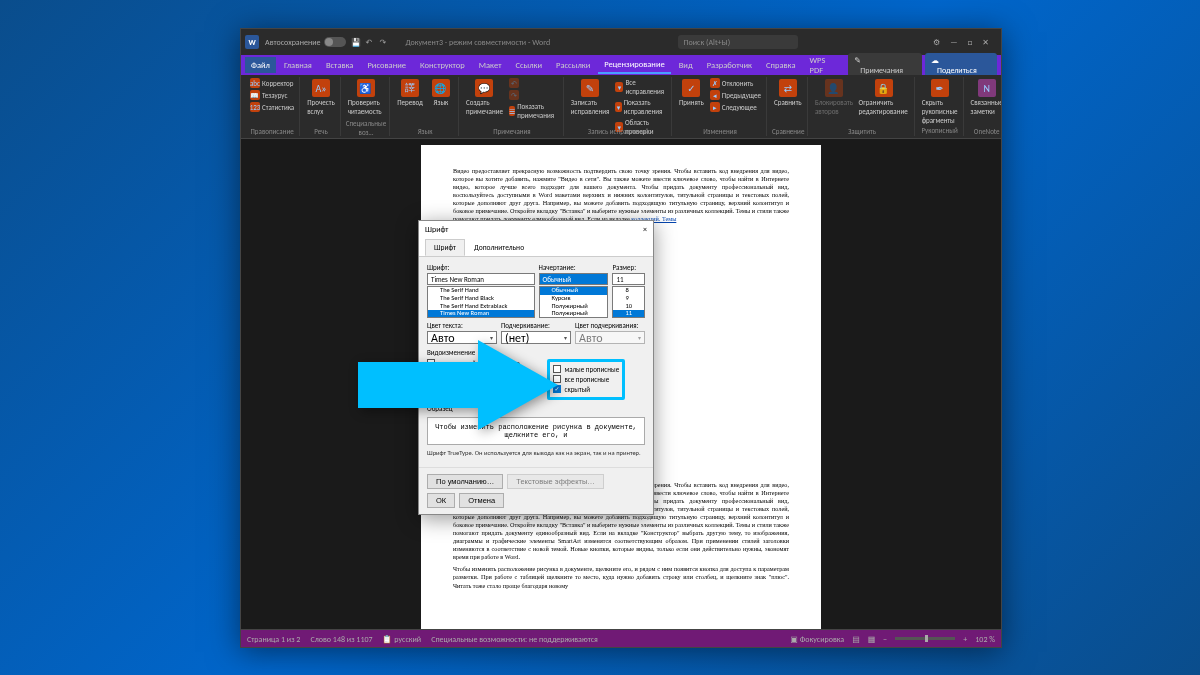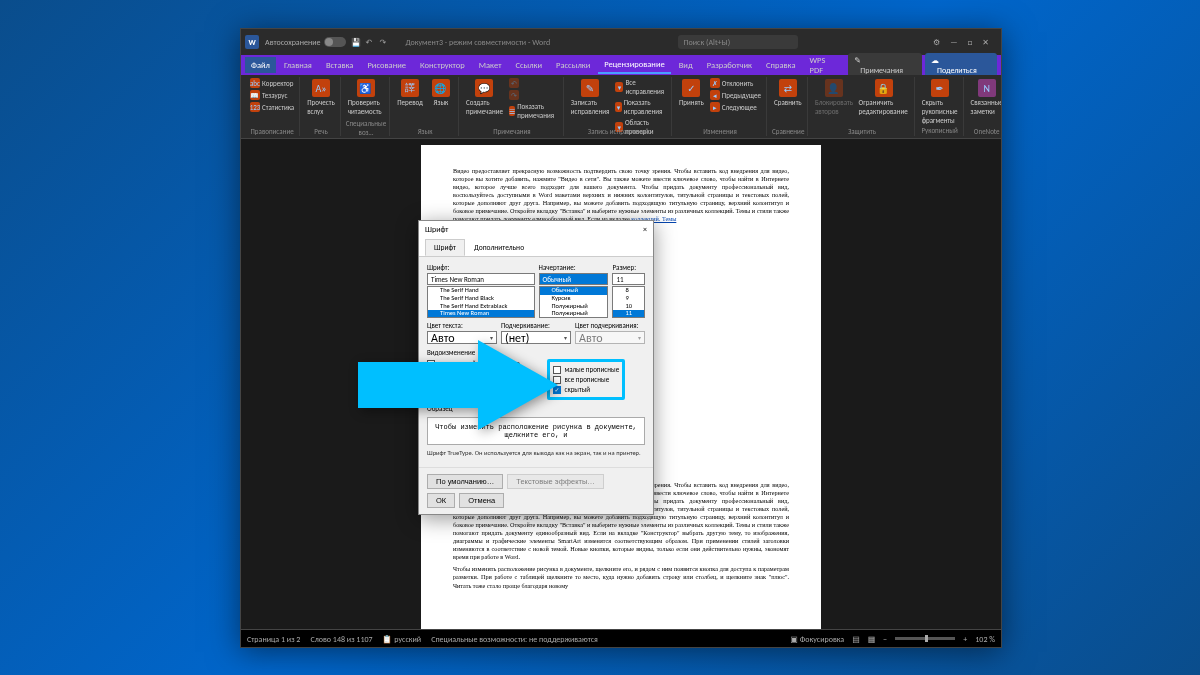--- a/index.html
+++ b/index.html
@@ -95,21 +95,21 @@
     padding: 22px 32px;
     font-size: 6.2px;
     line-height: 1.3;
     font-family: "Times New Roman", serif;
     text-align: justify;
   }
   .page p { margin-bottom: 4px;}
   .page .link { color:#0645ad; text-decoration:underline;}
   .statusbar {
     height: 18px;
-    background:#000000;
+    background:#701a75;
     border-top:1px solid #444;
     display:flex;
     align-items:center;
     padding:0 6px;
     color:#aaa;
     font-size:8px;
     gap:10px;
   }
   .statusbar .right { margin-left:auto; display:flex; gap:8px; align-items:center;}
   .statusbar .zoom-slider { width:60px; height:3px; background:#555; position:relative;}
@@ -137,21 +137,21 @@
   .dlg-label { font-size:7px;}
   .dlg-input { background:#fff; border:1px solid #7a7a7a; padding:1px 3px; font-size:7px; height:12px;}
   .dlg-list { background:#fff; border:1px solid #7a7a7a; font-size:6.5px; height:32px; overflow:hidden;}
   .dlg-list div { padding:0 12px; line-height:1.2;}
   .dlg-list .sel { background:#0078d7; color:#fff;}
   .dlg-select { background:#fff; border:1px solid #7a7a7a; padding:1px 3px; font-size:12px; height:13px; display:flex; justify-content:space-between; align-items:center;}
   .dlg-select::after { content:'▾'; font-size:6px; color:#555;}
   .dlg-section-label { font-size:7px; margin:4px 0 2px;}
   .dlg-checks { display:flex; gap:10px;}
   .dlg-checks .col { display:flex; flex-direction:column; gap:1px;}
-  .chk { display:flex; align-items:center; gap:3px; font-size:7px;}
+  .chk { display:flex; align-items:flex-start; gap:3px; font-size:7px;}
   .chk .box { width:8px; height:8px; border:1px solid #555; background:#fff;}
   .chk .box.checked { background:#0078d7; border-color:#0078d7; position:relative;}
   .chk .box.checked::after{content:'✓';color:#fff;font-size:6px;position:absolute;left:0;top:-1px;}
   .highlight-box {
     border: 3px solid #00bfff;
     padding: 3px;
     border-radius: 2px;
   }
   .dlg-preview {
     border:1px solid #aaa;

